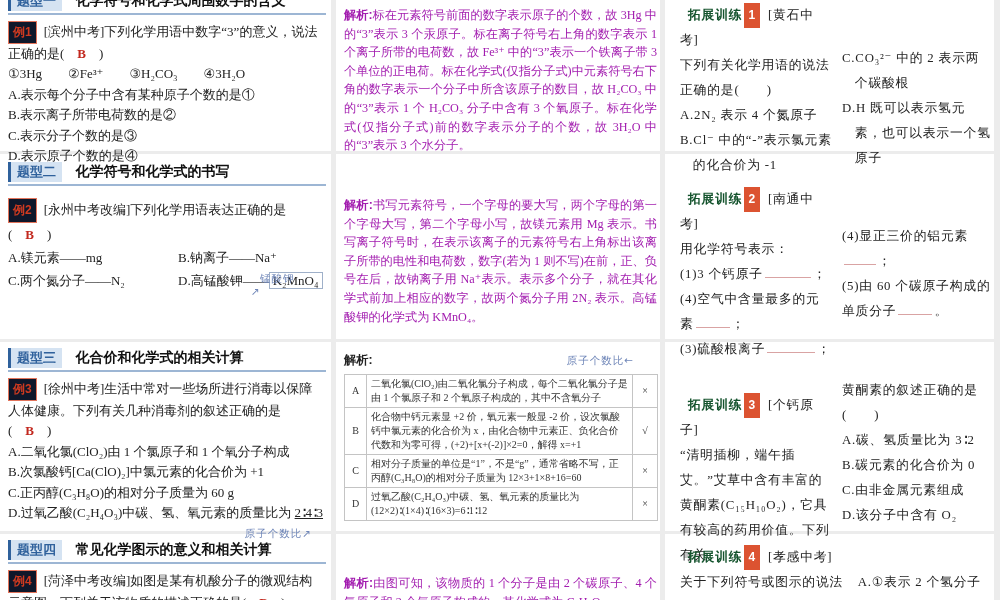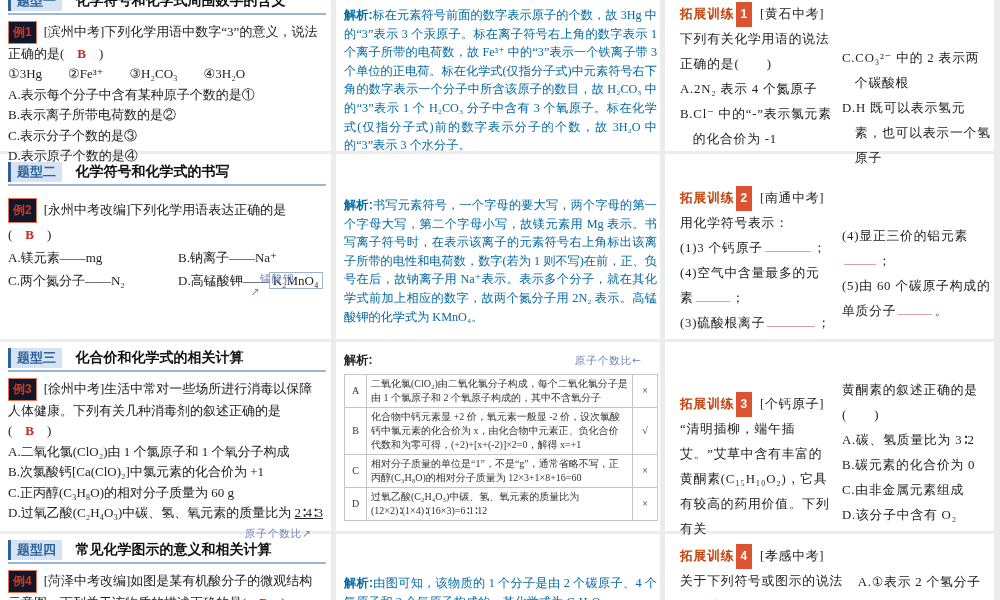--- a/index.html
+++ b/index.html
@@ -19,30 +19,30 @@
             font-size:12px;padding:0 4px;margin-right:7px;font-family:"Liberation Sans","DejaVu Sans",sans-serif;}
   .ans{color:#c2281e;font-weight:bold;margin:0 13px;}
   
   .ln{font-size:13px;}
   .c1 .ln{line-height:20.5px;}
   .c1w2 .ln{line-height:23px;}
   .two .optw{display:inline-block;width:170px;}
   .box{border:1px solid #9fb0c9;padding:0 3px;}
   .ratio{text-decoration:underline;}
   
-  .para{font-size:12.2px;line-height:18.6px;text-align:justify;color:#0369a1;}
+  .para{font-size:12.2px;line-height:18.6px;text-align:justify;color:#a21caf;}
   .jx{font-weight:bold;font-family:"Liberation Sans","DejaVu Sans",sans-serif;}
   .anhead{display:flex;align-items:center;font-size:12.2px;}
   table.analysis{border-collapse:collapse;width:100%;margin-top:5px;background:#fff;}
   table.analysis td{border:1px solid #c4c4c4;font-size:10px;line-height:14px;padding:2px 4px;color:#333;}
   td.key{width:13px;text-align:center;}
   td.mark{width:16px;text-align:center;color:#555;font-size:11px;}
   
   .c3{font-size:12.8px;line-height:25px;letter-spacing:0.8px;}
-  .tz-label{color:#c2410c;font-weight:bold;font-family:Liberation Serif, serif;}
+  .tz-label{color:#14532d;font-weight:bold;font-family:Liberation Sans, sans-serif;margin-left:8px;}
   .tz-num{display:inline-block;background:#dc5331;color:#fff;font-weight:bold;padding:0 4px;
           margin:0 8px 0 2px;font-family:"Liberation Sans","DejaVu Sans",sans-serif;font-size:12px;}
   .sub{display:flex;}
   .subL{width:154px;}
   .subR{width:152px;margin-left:10px;}
   .hang{padding-left:1em;text-indent:-1em;}
   .blank{display:inline-block;width:40px;height:13px;border-bottom:1px solid #d9a3a3;margin:0 2px;vertical-align:baseline;}
   .hw{color:#6f86b8;font-size:10.5px;font-family:"DejaVu Sans",sans-serif;letter-spacing:1px;}
   .hw-abs{position:absolute;margin-top:20px;}
   .annote{text-align:right;padding-right:14px;line-height:13px;margin-top:3px;}
@@ -154,21 +154,21 @@
     <div class="ln">A.二氧化氯(ClO₂)由 1 个氯原子和 1 个氧分子构成</div>
     <div class="ln">B.次氯酸钙[Ca(ClO)₂]中氯元素的化合价为 +1</div>
     <div class="ln">C.正丙醇(C₃H₈O)的相对分子质量为 60 g</div>
     <div class="ln"><span>D.过氧乙酸(C₂H₄O₃)中碳、氢、氧元素的质量比为 </span><span class="ratio">2∶4∶3</span></div>
     <div class="hw annote"><span>原子个数比</span><span>↗</span></div>
   </section>
 
   <section class="cell" style="left:344px;top:352px;width:314px">
     <div class="anhead">
       <span class="jx">解析:</span>
-      <span class="hw" style="margin-left:auto;margin-right:16px"><span>原子个数比</span><span>←</span></span>
+      <span class="hw" style="margin-left:auto;margin-right:24px"><span>原子个数比</span><span>←</span></span>
     </div>
     <table class="analysis">
       <tbody>
           <tr>
         <td class="key">A</td>
         <td>二氧化氯(ClO₂)由二氧化氯分子构成，每个二氧化氯分子是由 1 个氯原子和 2 个氧原子构成的，其中不含氧分子</td>
         <td class="mark">×</td>
       </tr>
       <tr>
         <td class="key">B</td>

